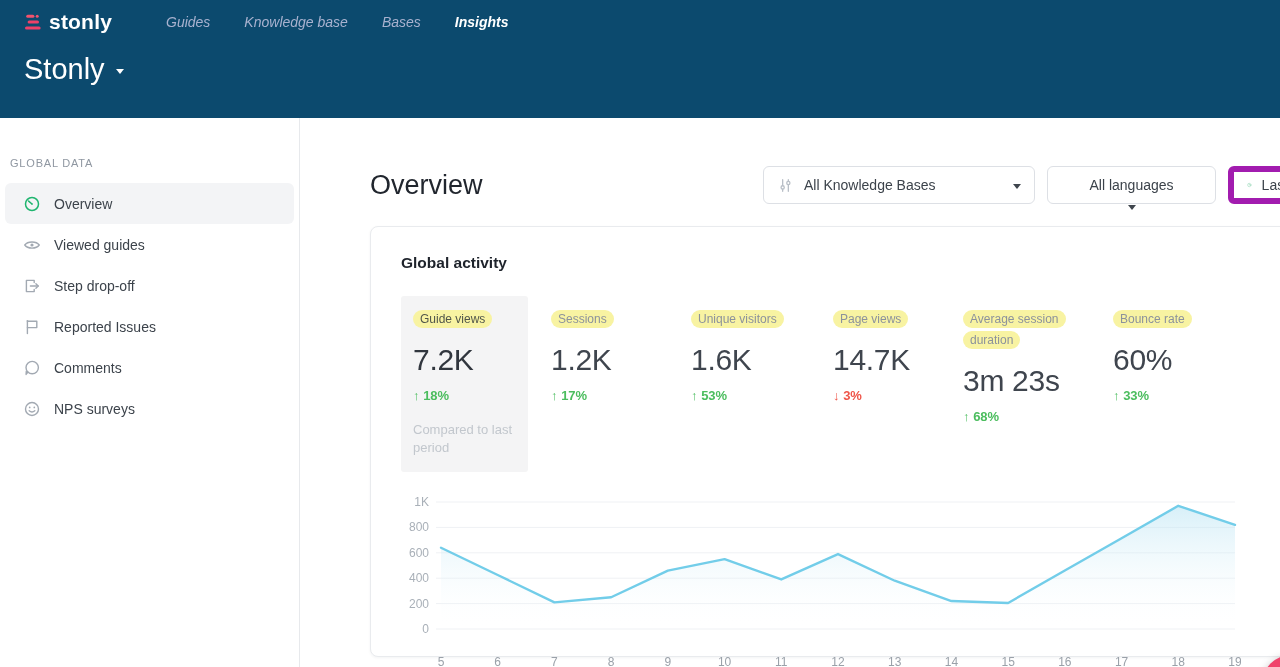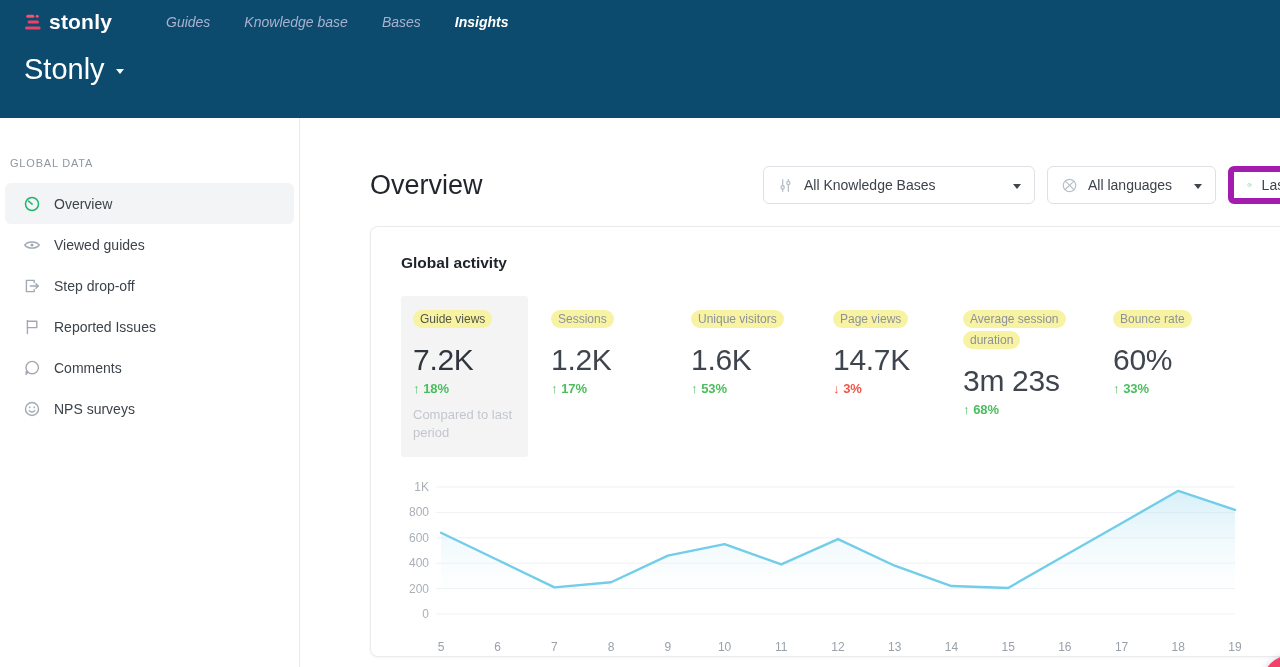--- a/index.html
+++ b/index.html
@@ -31,42 +31,42 @@
   .main { flex:1; padding:0 10px 0 70px; }
   .page-head { margin-top:48px; display:flex; justify-content:space-between; align-items:center; }
   .page-title { font-size:27px; font-weight:400; color:#21262e; }
   .filters { display:flex; gap:12px; }
   .filter-btn { height:38px; display:flex; align-items:center; gap:10px; background:#fff;
     border:1px solid #dde0e5; border-radius:6px; padding:0 13px; font-size:14px; color:#3c434b;
     cursor:pointer; font-family:inherit; }
   .filter-btn .lbl { flex:1; text-align:left; white-space:nowrap; }
   .filter-btn.accent { border:6px solid #a21caf; }
   .filter-btn .tri { border-top-color:#3f454d; margin-top:2px; }
-  .w-kb { width:272px; } .w-lang { width:169px; } .w-date { width:150px; }
+  .w-kb { width:272px; } .w-lang { width:169px;flex-direction:column; } .w-date { width:150px; }
 
   
   .card { margin-top:22px; width:1008px; height:431px; border:1px solid #e9ebee; border-radius:8px;
     box-shadow:0 1px 3px rgba(20,30,50,.05); padding:27px 30px; background:#fff; }
   .card-title { font-size:15.5px; font-weight:700; color:#1e232b; }
 
   .metrics { display:flex; margin-top:24px; align-items:flex-start; }
   .metric { padding-top:13px; }
   .metric.selected { background:#f4f4f5; border-radius:3px; padding:13px 10px 16px 12px;
     width:127px; margin-right:23px; }
   .m1 { width:140px; } .m2 { width:142px; } .m3 { width:130px; } .m4 { width:150px; } .m5 { width:140px; }
   .metric .tag { display:inline; background:#f8f3a2; color:#8c929b; font-size:12px; line-height:1.75;
     padding:2px 7px; border-radius:9px; -webkit-box-decoration-break:clone; box-decoration-break:clone; }
   .metric.selected .tag { color:#51564a; }
   .metric .tag-wrap { display:block; max-width:112px; }
   .metric .value { margin-top:13px; font-size:30px; color:#3f454e; letter-spacing:-.3px; }
   .metric.selected .value { color:#31363e; }
-  .metric .delta { margin-top:4px; font-size:13px; font-weight:600; }
+  .metric .delta { margin-top:11px; font-size:13px; font-weight:600; }
   .metric .delta.up { color:#4bbd5e; }
   .metric .delta.down { color:#ef5549; }
-  .metric .note { margin-top:10px; font-size:13px; color:#c2c7cd; line-height:1.35; max-width:104px; }
+  .metric .note { margin-top:18px; font-size:13px; color:#c2c7cd; line-height:1.35; max-width:104px; }
 
   .chart-wrap { margin-top:16px; }
   .ytick { font-size:12px; fill:#a9b0b8; font-family:"Liberation Sans", sans-serif; }
   .xtick { font-size:12px; fill:#9aa1a9; font-family:"Liberation Sans", sans-serif; }
 
   
   .chat-bubble { position:fixed; right:-40px; bottom:-46px; width:58px; height:58px;
     border-radius:50%; background:#f0426b; box-shadow:0 2px 8px rgba(0,0,0,.25); cursor:pointer; }
 </style>
 </head>

